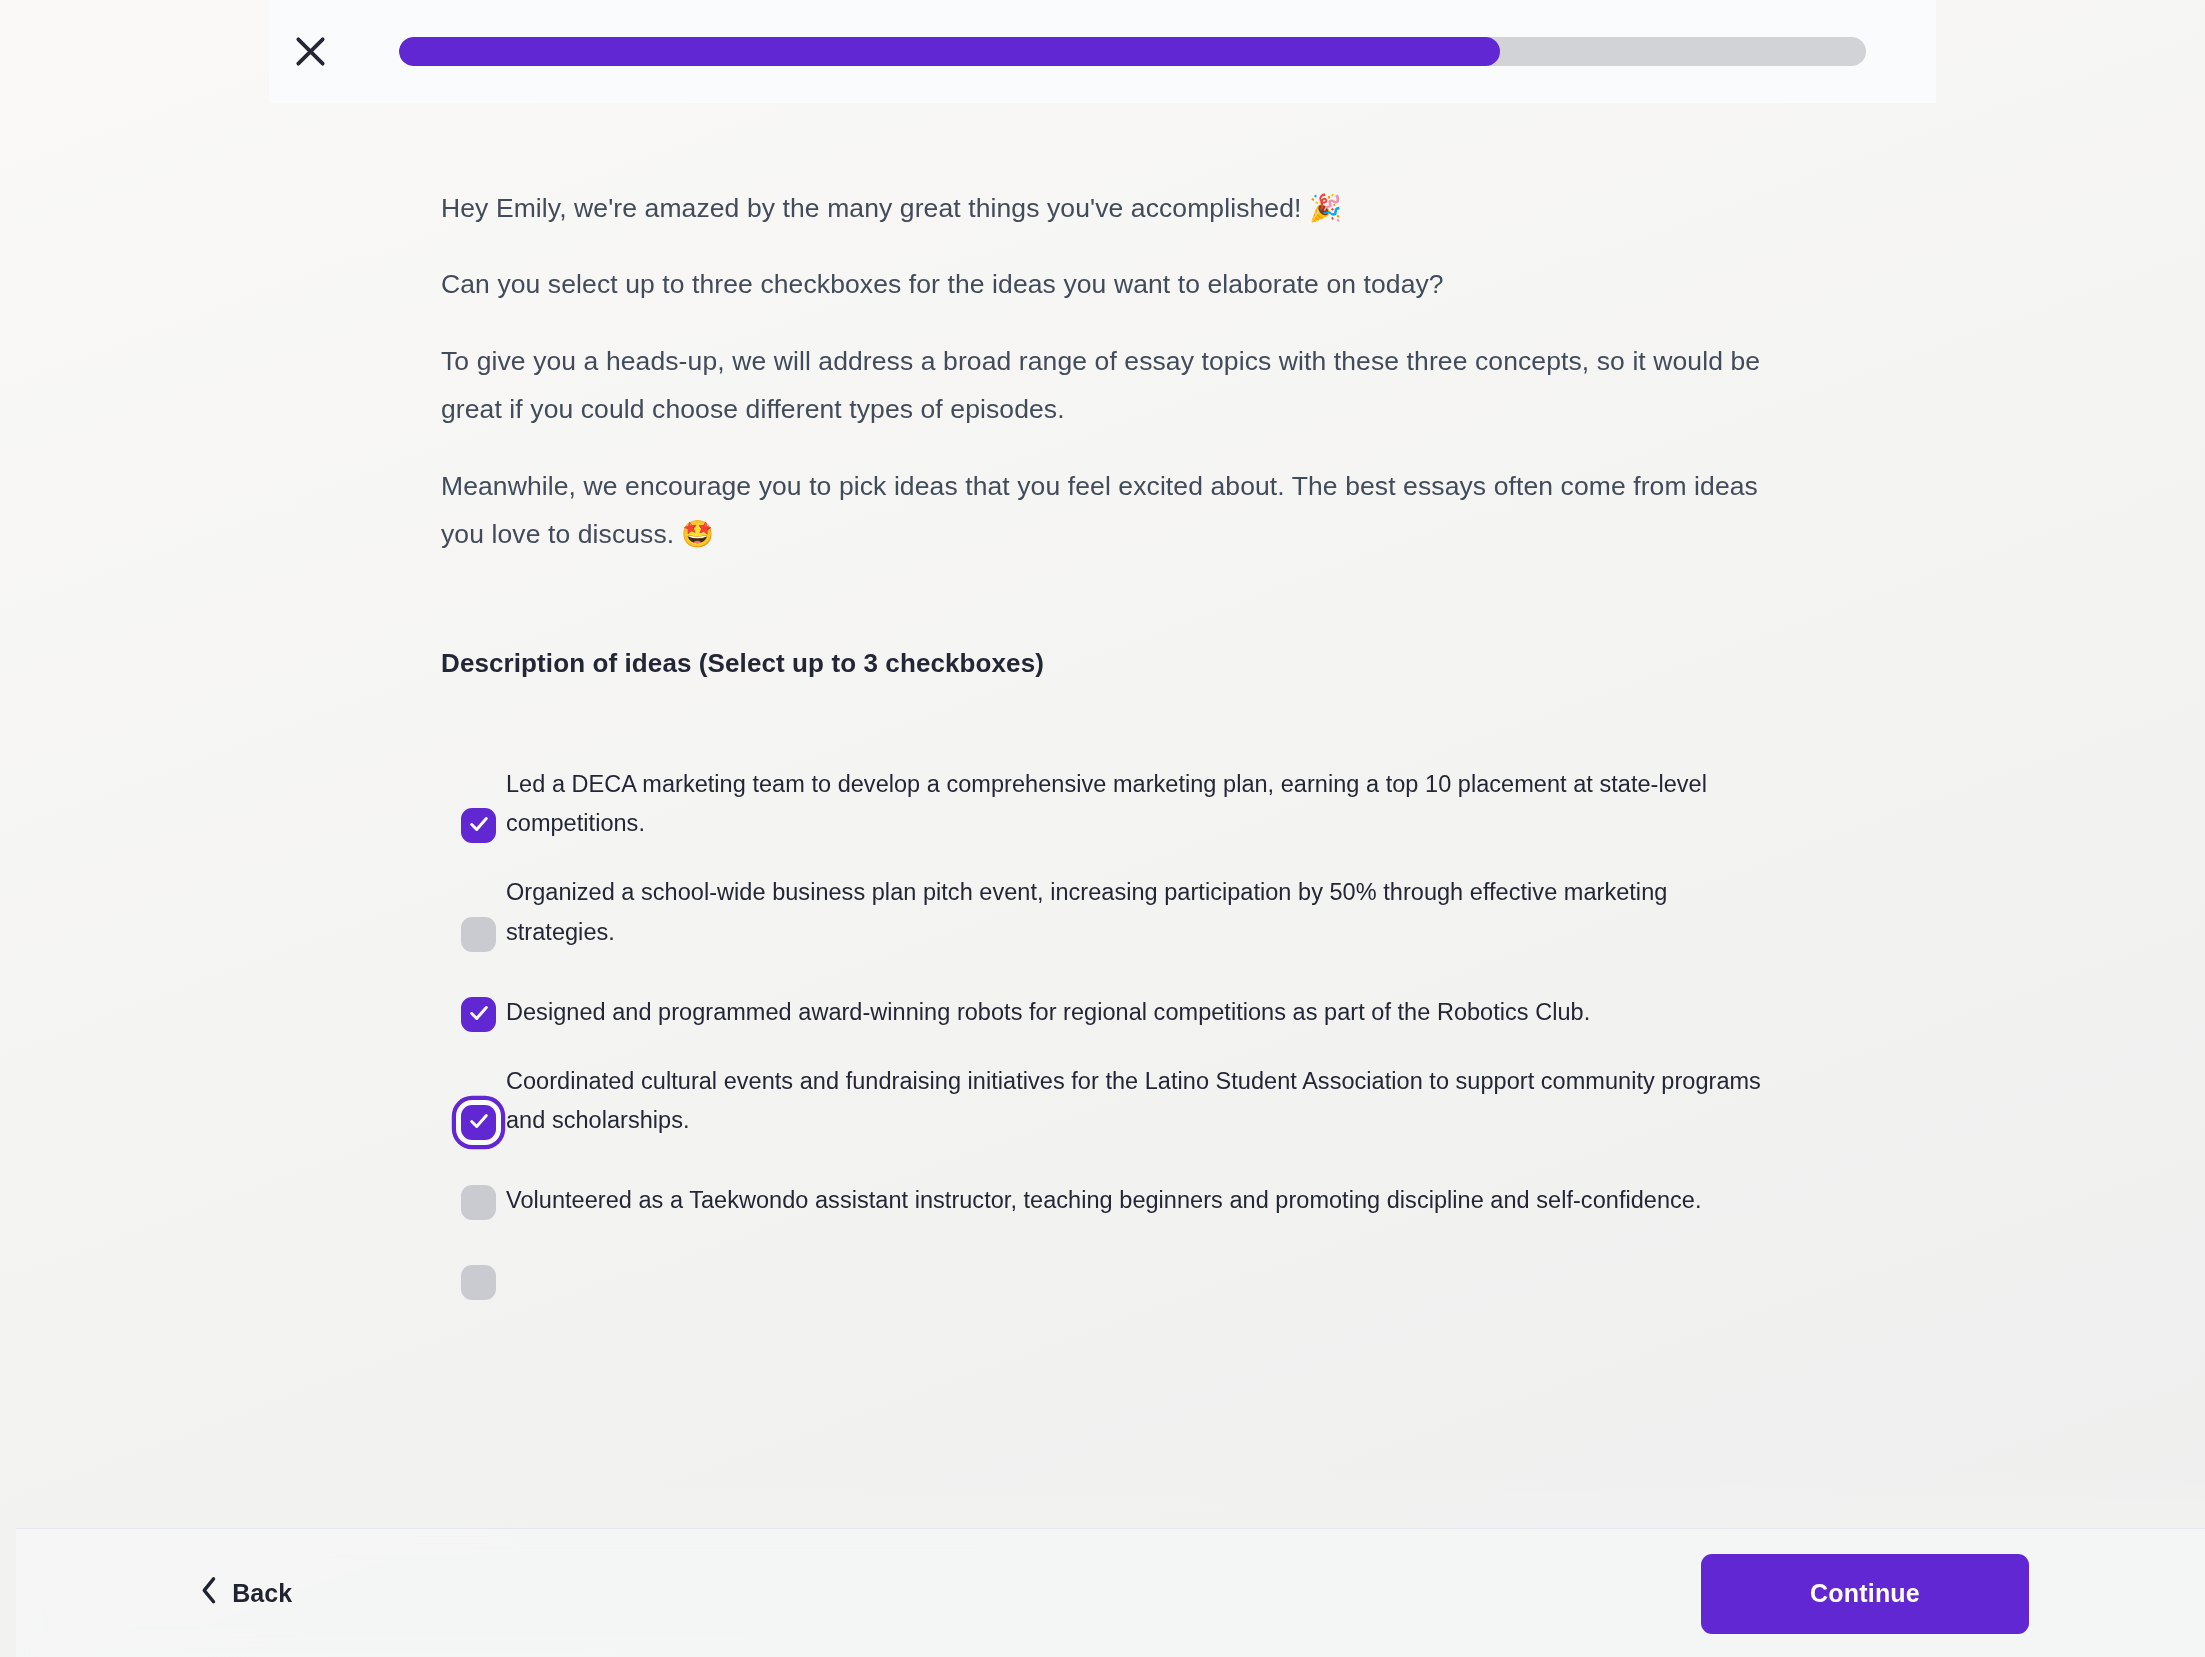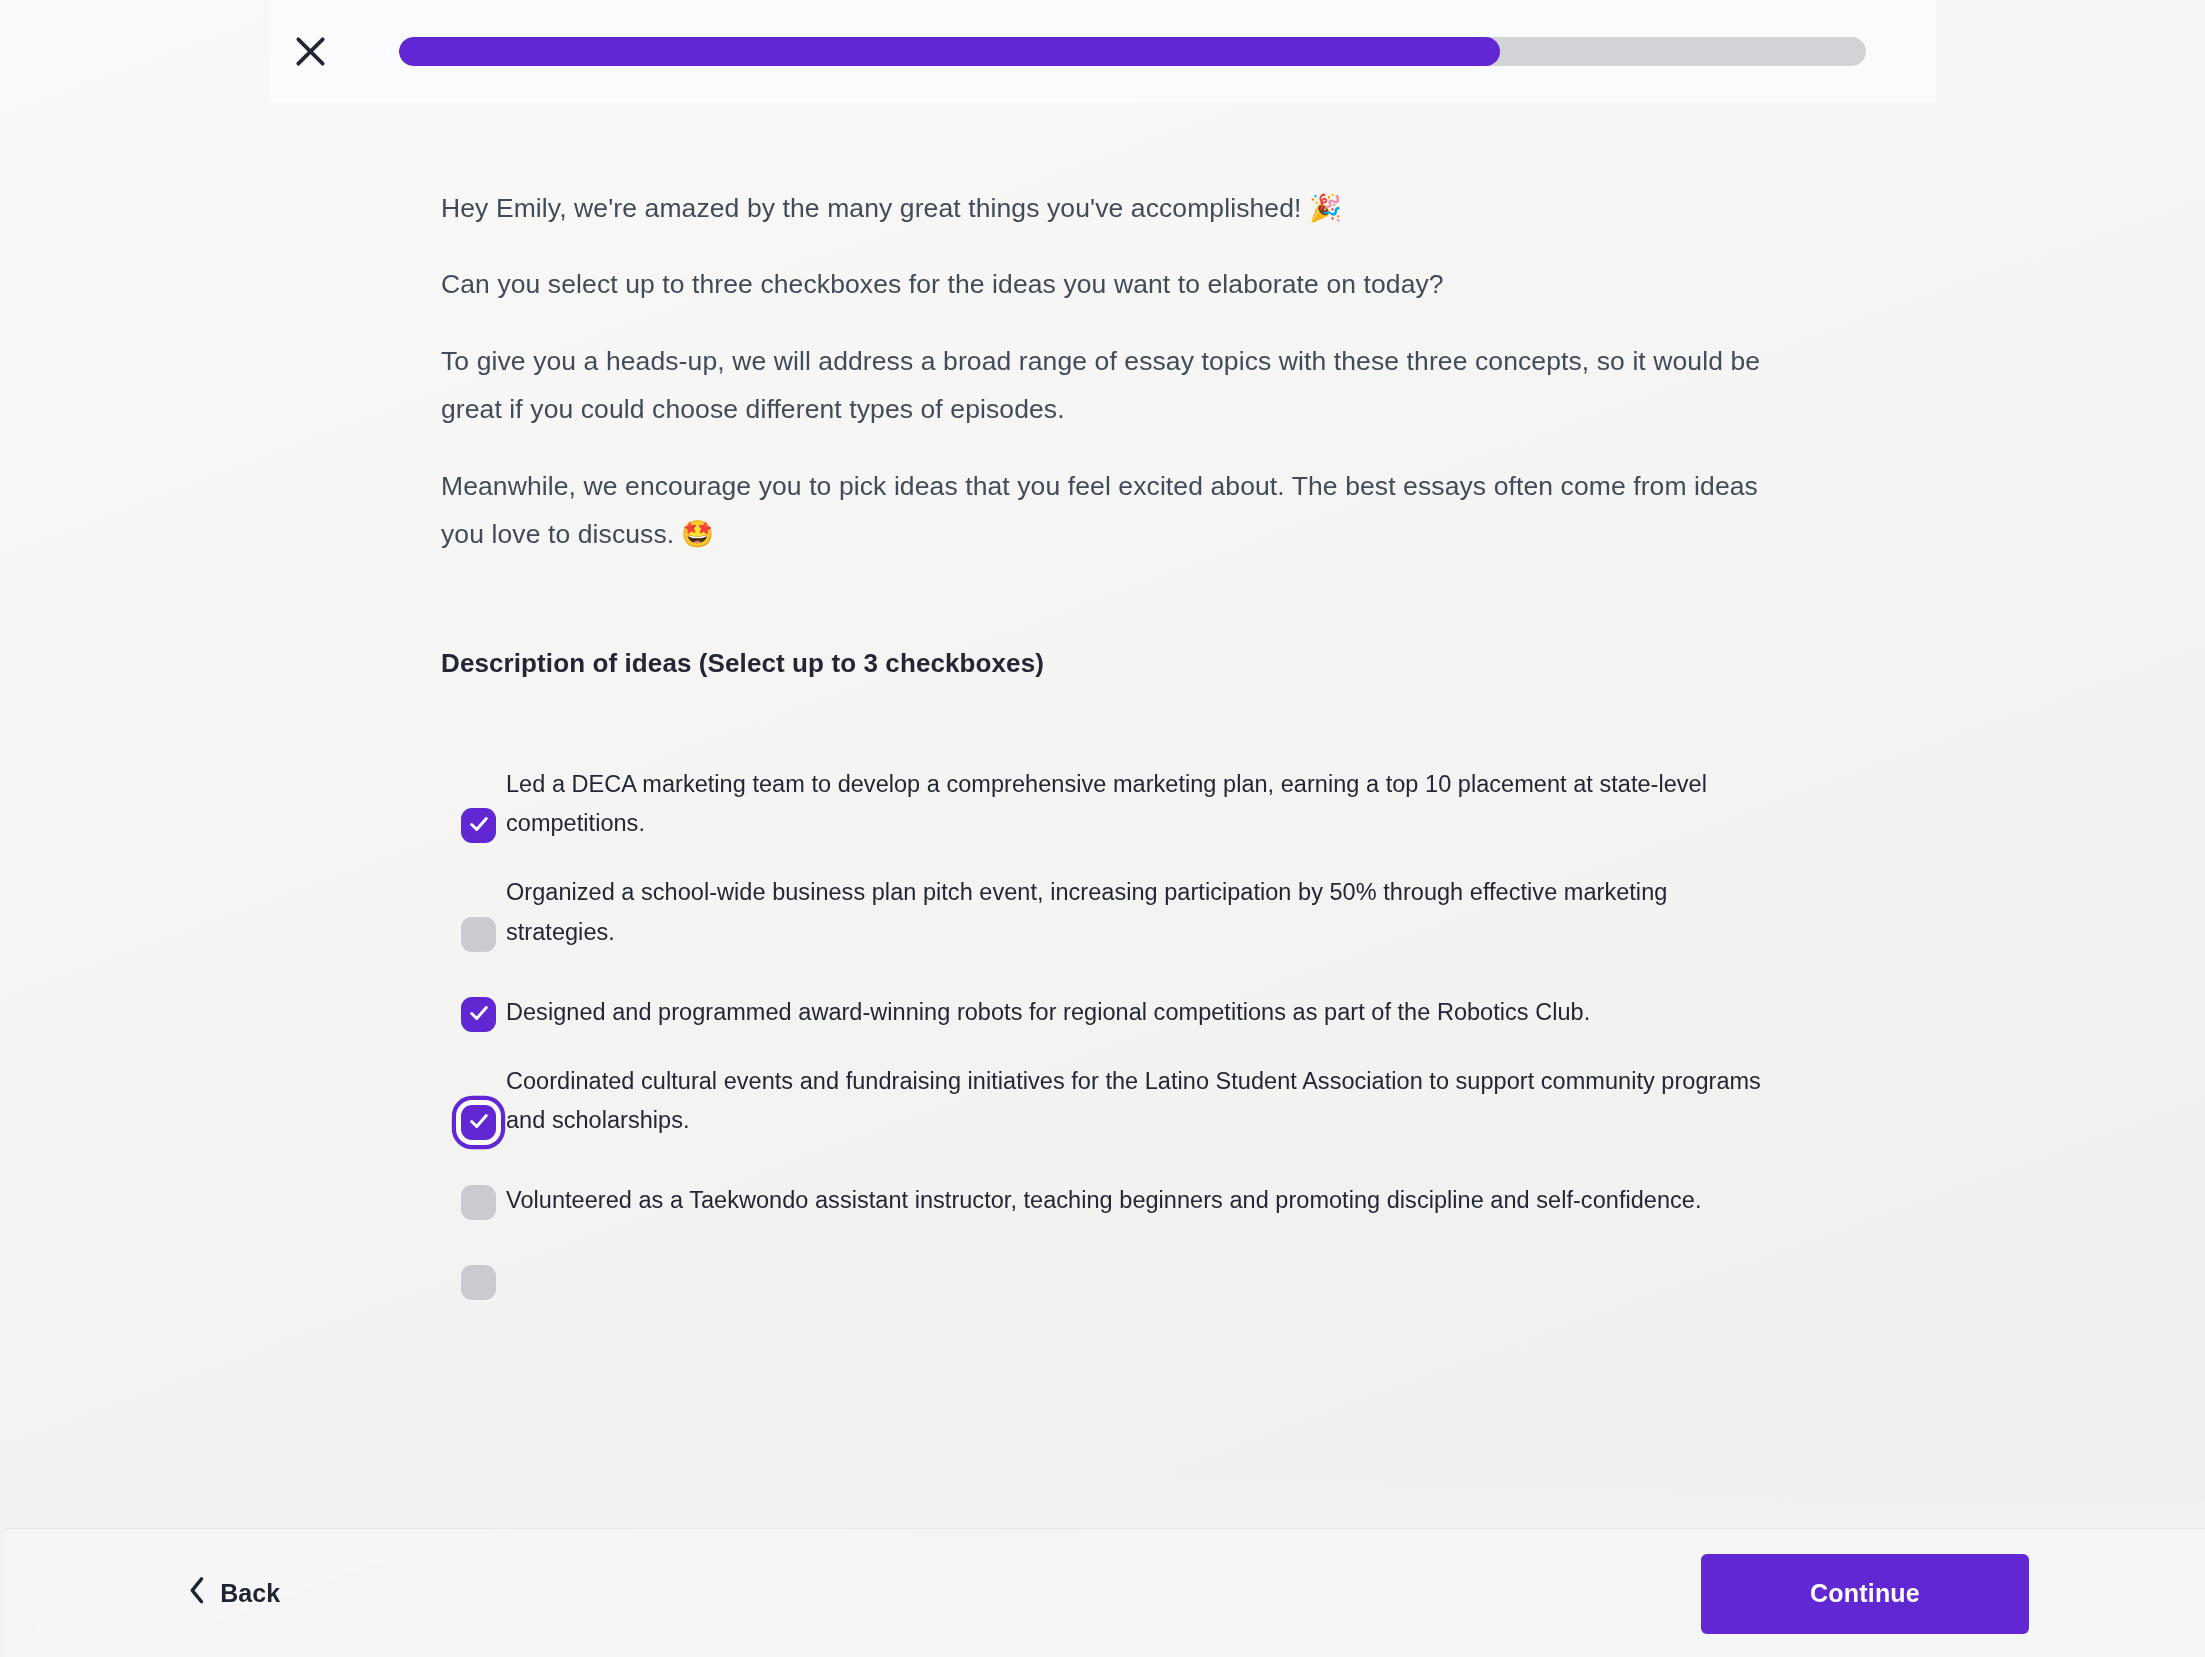--- a/index.html
+++ b/index.html
@@ -160,21 +160,21 @@
     left: 0; right: 0; bottom: 0;
     height: 54px;
     background: linear-gradient(to bottom, rgba(244,244,242,0) 0%, rgba(242,242,241,0.55) 55%, rgba(241,241,240,0.92) 100%);
     pointer-events: none;
     z-index: 10;
   }
 
   
   .footer {
     position: absolute;
-    left: 4px; right: 0; bottom: 0;
+    left: 16px; right: 0; bottom: 0;
     height: 130px;
     background: rgba(245,246,246,0.80);
     backdrop-filter: blur(11.8px);
     -webkit-backdrop-filter: blur(11.8px);
     border-top: 1.7px solid #e3e6eb;
     display: flex;
     align-items: center;
     justify-content: space-between;
     padding: 0 176px;
     z-index: 50;
@@ -191,21 +191,21 @@
     font-size: 25px;
     font-weight: bold;
     color: #1f2430;
     padding: 11.8px 8.4px;
   }
 
   .continue-btn {
     background: #6127d3;
     color: #ffffff;
     border: none;
-    border-radius: 6px;
+    border-radius: 11px;
     width: 328px;
     height: 80px;
     font-family: "Liberation Sans", sans-serif;
     font-size: 25px;
     font-weight: bold;
     cursor: pointer;
     letter-spacing: 0.2px;
   }
 </style>
 </head>

